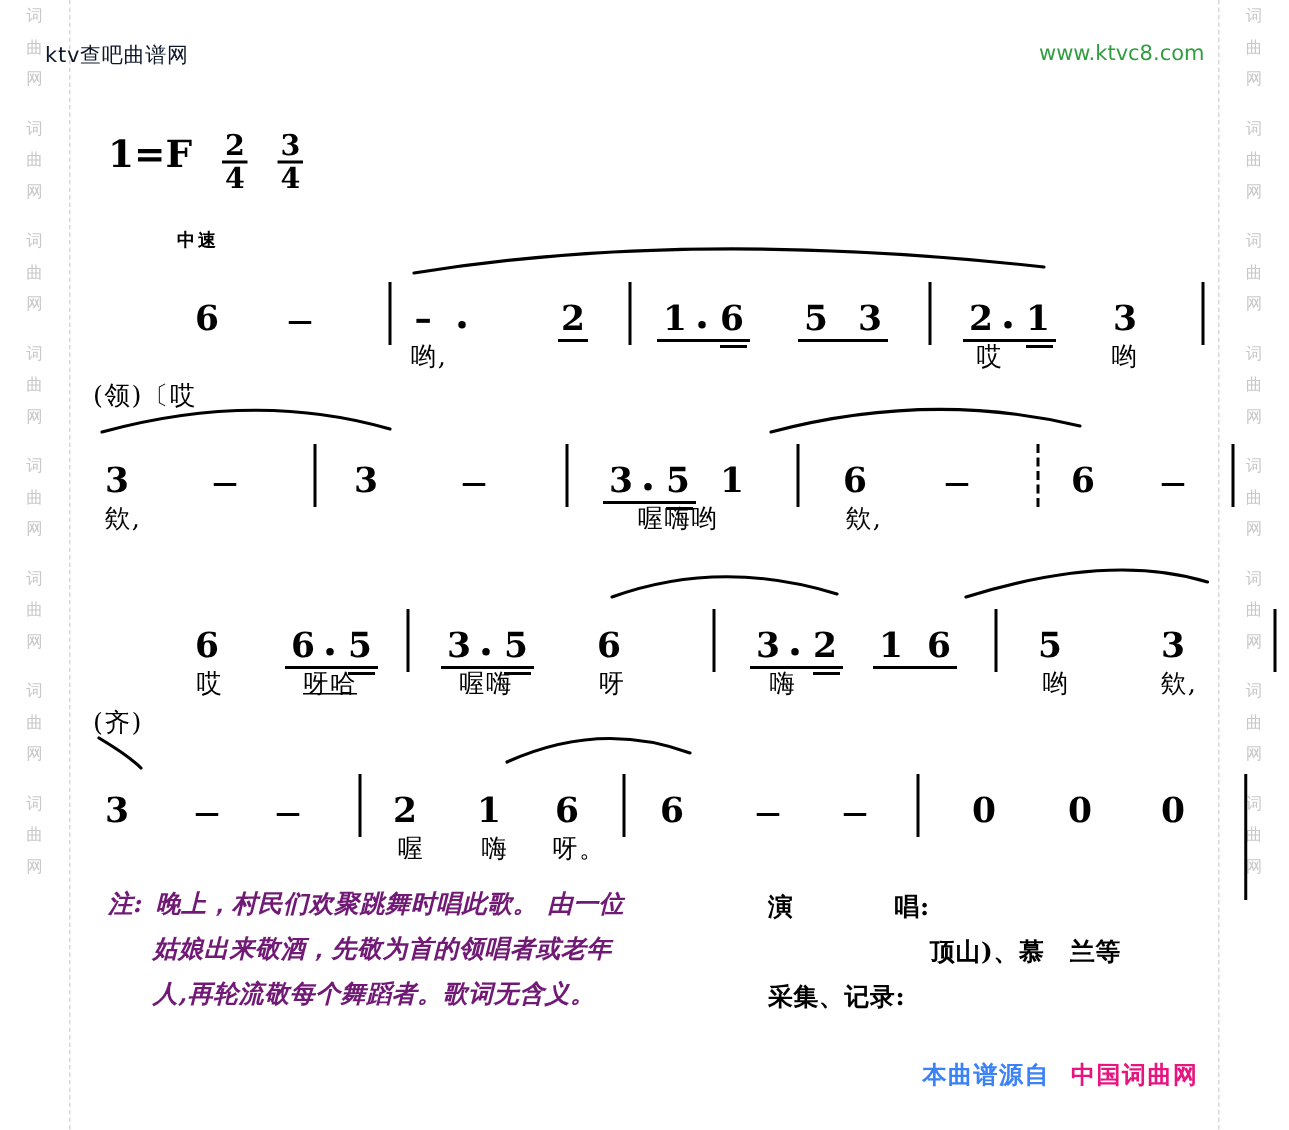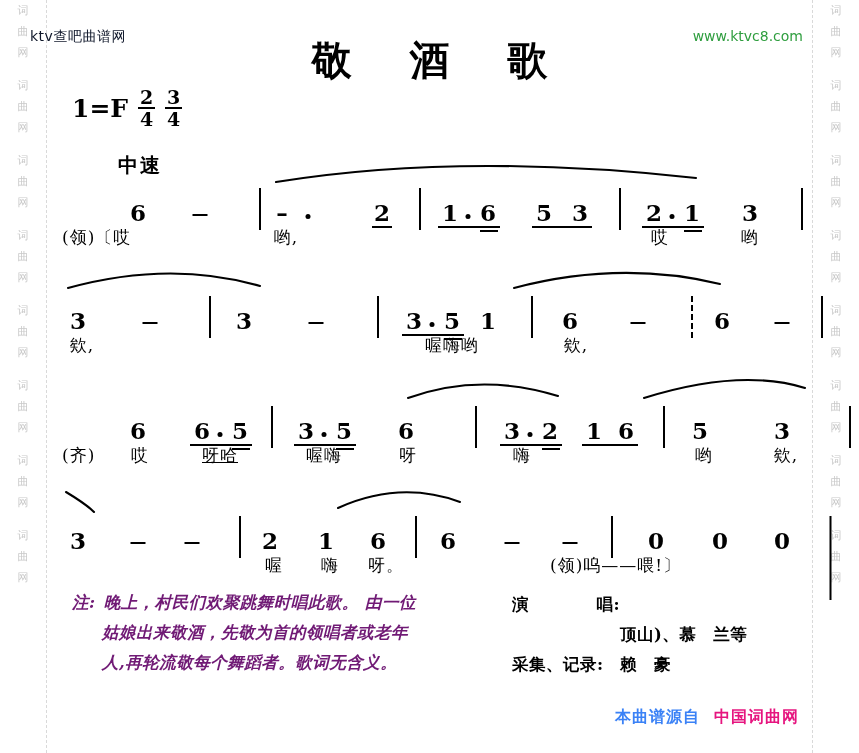--- a/index.html
+++ b/index.html
@@ -54,34 +54,34 @@
   .attrib{
     position:absolute;right:62px;top:72px;
     text-align:left;font-size:16px;line-height:26px;
     letter-spacing:3px;color:#000;
     font-family:"DejaVu Serif","Liberation Serif",serif;
   }
 
   
   .keysig{
     position:absolute;left:72px;top:88px;
-    display:flex;align-items:center;gap:6px;
+    display:flex;gap:16px;
     font-family:"DejaVu Serif","Liberation Serif",serif;
     font-weight:700;
   }
   .keysig .kk{font-size:25px;}
   .meter{display:inline-flex;flex-direction:column;align-items:center;
          line-height:.95;font-size:19px;font-weight:700;margin-left:4px;}
   .meter .num{padding-bottom:1px;}
   .meter .bar{width:17px;height:2px;background:#000;}
   .meter .den{padding-top:1px;}
 
   .tempo{
     position:absolute;left:118px;top:152px;
-    font-size:20px;letter-spacing:2px;font-weight:600;color:#000;
+    font-size:12px;letter-spacing:2px;font-weight:600;color:#000;
     font-family:"DejaVu Serif","Liberation Serif",serif;
   }
 
   
   .system{position:absolute;left:60px;width:745px;}
   .notes-row{position:relative;height:46px;}
   .lyric-row{position:relative;height:30px;}
 
   .note{
     position:absolute;bottom:0;
@@ -126,21 +126,21 @@
   
   .slur{position:absolute;overflow:visible;}
   .slur path{fill:none;stroke:#000;stroke-width:2.1;stroke-linecap:round;}
 
   .lyric{
     position:absolute;top:0;
     font-family:"DejaVu Serif","Liberation Serif",serif;
     font-size:17px;color:#000;transform:translateX(-50%);
     white-space:nowrap;letter-spacing:1px;
   }
-  .lyric.lead{transform:translateX(0);}
+  .lyric.lead{transform:translateX(0);margin-top:26px;}
 
   
   .note-block{
     position:absolute;left:72px;top:588px;width:430px;
     font-family:"DejaVu Serif","Liberation Serif",serif;
     font-size:16.5px;line-height:30px;color:#701a75;font-weight:600;
     letter-spacing:.5px;
     font-style:italic;
   }
   .note-block .nhead{font-weight:700;margin-right:2px;}
@@ -235,21 +235,20 @@
       <div class="wm">网</div>
       <div class="wmgap"></div>
       <div class="wm">词</div>
       <div class="wm">曲</div>
       <div class="wm">网</div>
       <div class="wmgap"></div>
     </div>
 
   <div class="logo">ktv查吧曲谱网</div>
   <div class="siteurl">www.ktvc8.com</div>
-  <div class="title">敬 酒 歌</div>
 
 
   <div class="keysig">
     <span class="kk">1=F</span>
     <span class="meter">
       <span class="num">2</span>
       <span class="bar"></span>
       <span class="den">4</span>
     </span>
     <span class="meter">
@@ -416,21 +415,20 @@
 
       <div class="note" style="left:596px;">0</div>
       <div class="note" style="left:660px;">0</div>
       <div class="note" style="left:722px;">0</div>
       <div class="endline" style="left:772px;"><i class="thin"></i><i></i></div>
     </div>
     <div class="lyric-row">
       <div class="lyric" style="left:214px;">喔</div>
       <div class="lyric" style="left:270px;">嗨</div>
       <div class="lyric" style="left:326px;">呀。</div>
-      <div class="lyric lead" style="left:490px;">(领)呜——喂!〕</div>
     </div>
   </div>
 
   <div class="note-block">
     <div>
       <span class="nhead">注:</span>
       <span>晚上，村民们欢聚跳舞时唱此歌。 由一位</span>
     </div>
     <div class="l2">姑娘出来敬酒，先敬为首的领唱者或老年</div>
     <div class="l3">人,再轮流敬每个舞蹈者。歌词无含义。</div>
@@ -441,21 +439,20 @@
       <span class="clabel">
         <span>演</span>
         <span>唱:</span>
       </span>
     </div>
     <div class="crow">
       <span class="cval indent">顶山)、慕　兰等</span>
     </div>
     <div class="crow">
       <span class="clabel">采集、记录:</span>
-      <span class="cval">赖　豪</span>
     </div>
   </div>
 
   <div class="footer">
     <span class="src">本曲谱源自</span><span class="brand">中国词曲网</span>
   </div>
 
 </div>
 
 </body></html>

